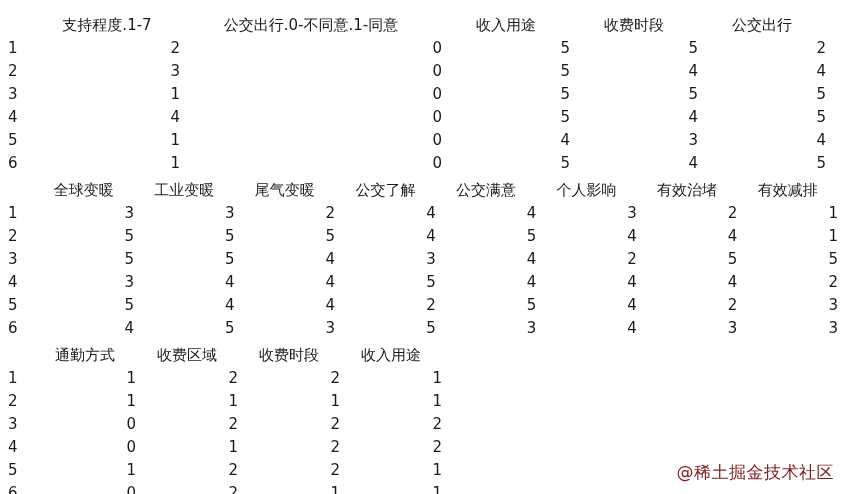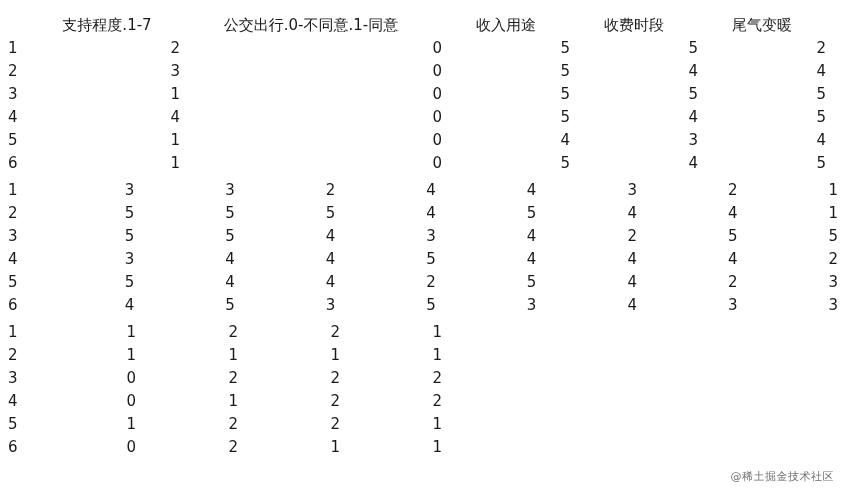--- a/index.html
+++ b/index.html
@@ -65,22 +65,22 @@
   .b3 col.c0 { width: 26px; }
   .b3 col.cx { width: 102px; }
   .blockwrap { margin-top: 0; }
   .b1wrap { padding-top: 6px; }
   .b2wrap { padding-top: 4px; }
   .b3wrap { padding-top: 4px; }
   .watermark {
     position: absolute;
     right: 12px;
     bottom: 10px;
-    font-size: 11px;
-    color: #737373;
+    font-size: 17px;
+    color: #7f1d1d;
     letter-spacing: 0.5px;
   }
 </style>
 </head>
 <body>
 
 <div class="sheet">
 
   <div class="blockwrap b1wrap">
     <table class="block b1">
@@ -92,21 +92,21 @@
           <col class="c4">
           <col class="c5">
       </colgroup>
       <tbody>
         <tr class="hdr">
           <td class="idx"></td>
           <td>支持程度.1-7</td>
           <td>公交出行.0-不同意.1-同意</td>
           <td>收入用途</td>
           <td>收费时段</td>
-          <td>尾气变暖</td>
+          <td>公交出行</td>
         </tr>
         <tr>
           <td class="idx">1</td>
           <td class="val">2</td>
           <td class="val">0</td>
           <td class="val">5</td>
           <td class="val">5</td>
           <td class="val">2</td>
         </tr>
         <tr>
@@ -160,20 +160,31 @@
           <col class="cx">
           <col class="cx">
           <col class="cx">
           <col class="cx">
           <col class="cx">
           <col class="cx">
           <col class="cx">
           <col class="cx">
       </colgroup>
       <tbody>
+        <tr class="hdr">
+          <td class="idx"></td>
+          <td>全球变暖</td>
+          <td>工业变暖</td>
+          <td>尾气变暖</td>
+          <td>公交了解</td>
+          <td>公交满意</td>
+          <td>个人影响</td>
+          <td>有效治堵</td>
+          <td>有效减排</td>
+        </tr>
         <tr>
           <td class="idx">1</td>
           <td class="val">3</td>
           <td class="val">3</td>
           <td class="val">2</td>
           <td class="val">4</td>
           <td class="val">4</td>
           <td class="val">3</td>
           <td class="val">2</td>
           <td class="val">1</td>
@@ -240,20 +251,27 @@
   <div class="blockwrap b3wrap">
     <table class="block b3">
       <colgroup>
         <col class="c0">
           <col class="cx">
           <col class="cx">
           <col class="cx">
           <col class="cx">
       </colgroup>
       <tbody>
+        <tr class="hdr">
+          <td class="idx"></td>
+          <td>通勤方式</td>
+          <td>收费区域</td>
+          <td>收费时段</td>
+          <td>收入用途</td>
+        </tr>
         <tr>
           <td class="idx">1</td>
           <td class="val">1</td>
           <td class="val">2</td>
           <td class="val">2</td>
           <td class="val">1</td>
         </tr>
         <tr>
           <td class="idx">2</td>
           <td class="val">1</td>

